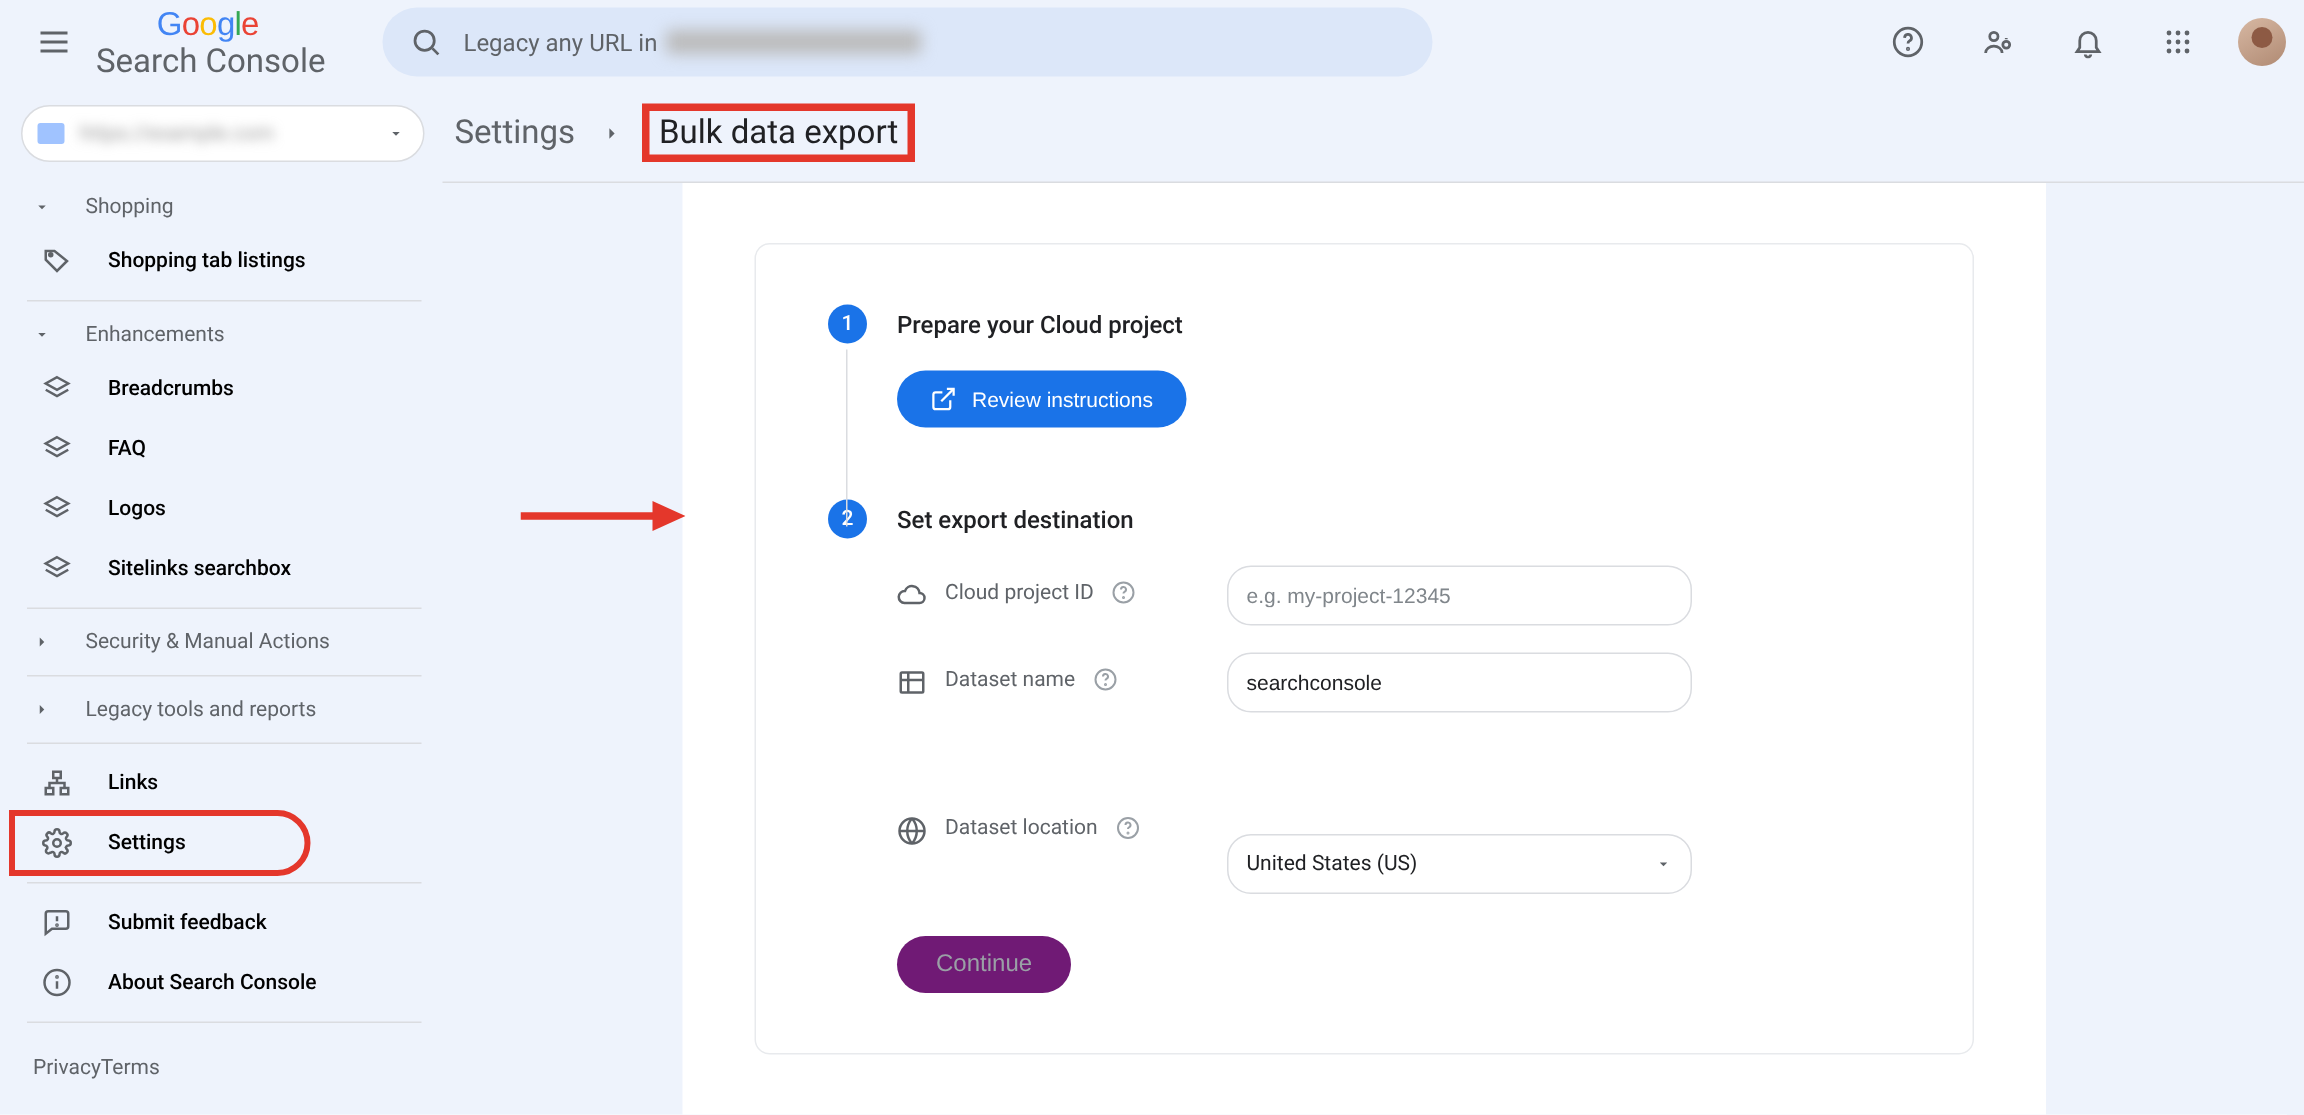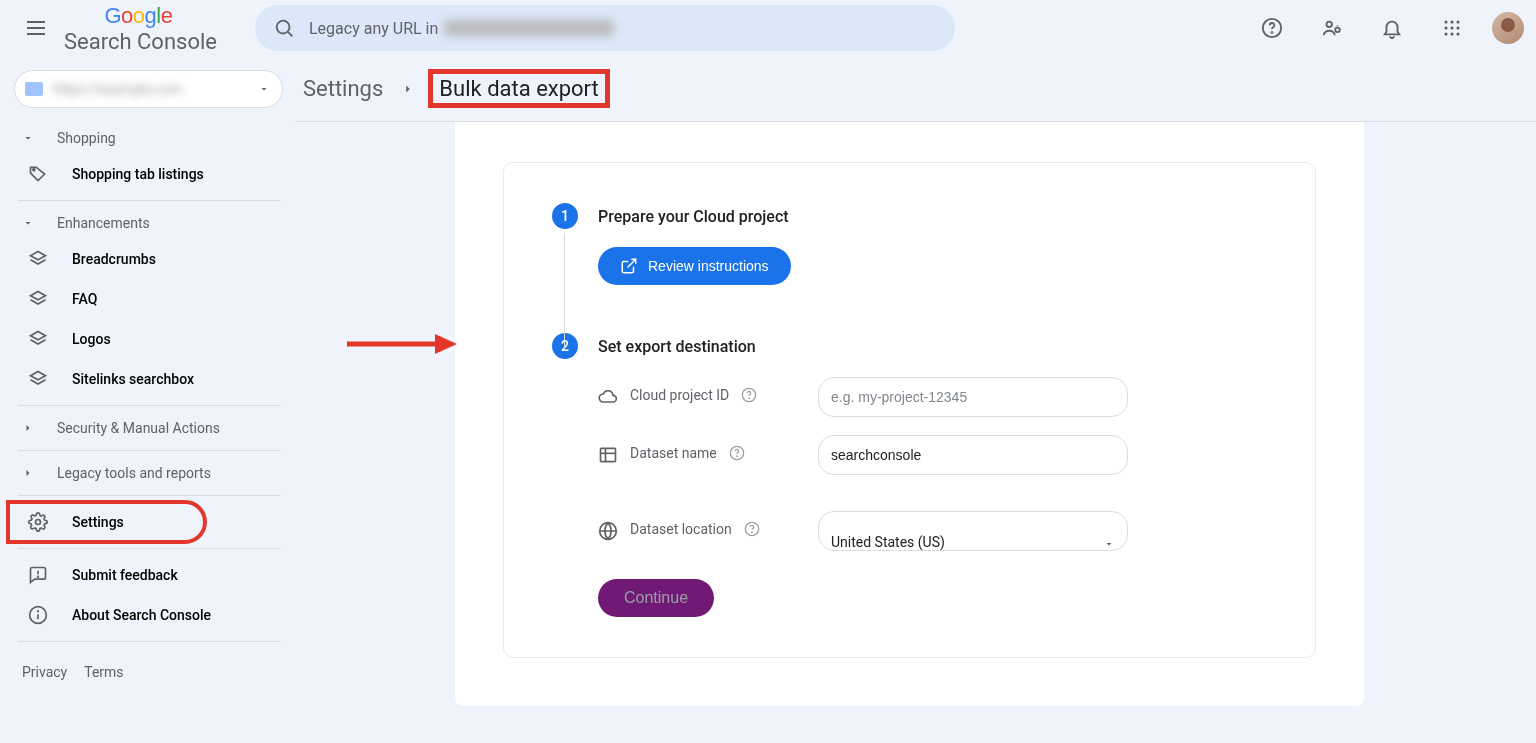--- a/index.html
+++ b/index.html
@@ -91,21 +91,21 @@
 .nav-item {
   display: flex; align-items: center; gap: 24px;
   padding: 10px 14px 10px 20px;
   color: #000000; font-size: 14px; font-weight: 500;
   cursor: pointer;
   border-radius: 0 20px 20px 0;
 }
 .nav-item svg { color: #5f6368; flex-shrink: 0; }
 .divider { height: 1px; background: #dadce0; margin: 6px 14px 6px 10px; }
 .highlight-red { outline: 4px solid #e4372b; outline-offset: -2px; }
-.footer-links { display: flex; gap: 17px; padding: 16px 14px 0 14px; color: #5f6368; font-size: 14px; }
+.footer-links { display: flex; gap: 0; padding: 16px 14px 0 14px; color: #5f6368; font-size: 14px; }
 .content { flex: 1; background: #eef3fc; display: flex; flex-direction: column; }
 .breadcrumb-bar {
   display: flex; align-items: center; gap: 18px;
   padding: 18px 8px 18px 8px;
   font-size: 22px; color: #5f6368;
   border-bottom: 1px solid #dadce0;
 }
 .breadcrumb-current {
   color: #202124;
   outline: 5px solid #e4372b;
@@ -155,21 +155,21 @@
 .form-label-area { display: flex; gap: 12px; width: 220px; color: #5f6368; }
 .form-label { font-size: 14px; }
 .help-icon { color: #9aa0a6; }
 .text-input, .select-input {
   width: 310px; height: 40px;
   border: 1px solid #dadce0; border-radius: 16px;
   padding: 0 12px; font-size: 14px;
   background: #fff; color: #202124;
 }
 .text-input::placeholder { color: #80868b; }
-.select-input { display: flex; align-items: flex-end; justify-content: space-between; cursor: pointer; }
+.select-input { display: flex; align-items: center; justify-content: space-between; cursor: pointer; margin-top: 45px; }
 .continue-btn {
   margin-left: 46px; margin-top: 28px;
   background: #701a75; color: #9aa0a6;
   border: none; border-radius: 20px;
   padding: 10px 26px; font-size: 16px; font-weight: 500;
   cursor: not-allowed;
 }
 .red-arrow {
   position: absolute;
   left: -108px;
@@ -312,20 +312,29 @@
     <div class="divider"></div>
 
     <div class="section-header">
       <svg width="12" height="12" viewBox="0 0 24 24" fill="#5f6368">
           <path d="M9 6l6 6-6 6z"></path>
         </svg>
       <span>Legacy tools and reports</span>
     </div>
     <div class="divider"></div>
 
+    <div class="nav-item">
+      <svg width="20" height="20" viewBox="0 0 24 24" fill="none" stroke="currentColor" stroke-width="2">
+          <rect x="9" y="3" width="6" height="5"></rect>
+          <rect x="3" y="16" width="6" height="5"></rect>
+          <rect x="15" y="16" width="6" height="5"></rect>
+          <path d="M12 8v4M12 12H6v4M12 12h6v4"></path>
+        </svg>
+      <span>Links</span>
+    </div>
     <div class="nav-item highlight-red" style="margin-right:90px;">
       <svg width="20" height="20" viewBox="0 0 24 24" fill="none" stroke="currentColor" stroke-width="2">
           <circle cx="12" cy="12" r="3"></circle>
           <path d="M19.4 15a1.7 1.7 0 0 0 .34 1.87l.06.06a2 2 0 1 1-2.83 2.83l-.06-.06a1.7 1.7 0 0 0-1.87-.34 1.7 1.7 0 0 0-1 1.56V21a2 2 0 1 1-4 0v-.09a1.7 1.7 0 0 0-1-1.56 1.7 1.7 0 0 0-1.87.34l-.6.06a2 2 0 1 1-2.83-2.83l.06-.06a1.7 1.7 0 0 0 .34-1.87 1.7 1.7 0 0 0-1.56-1H3a2 2 0 1 1 0-4h.09a1.7 1.7 0 0 0 1.56-1 1.7 1.7 0 0 0-.34-1.87l-.06-.06a2 2 0 1 1 2.83-2.83l.06.06a1.7 1.7 0 0 0 1.87.34H9a1.7 1.7 0 0 0 1-1.56V3a2 2 0 1 1 4 0v.09a1.7 1.7 0 0 0 1 1.56 1.7 1.7 0 0 0 1.87-.34l.06-.06a2 2 0 1 1 2.83 2.83l-.06.06a1.7 1.7 0 0 0-.34 1.87V9a1.7 1.7 0 0 0 1.56 1H21a2 2 0 1 1 0 4h-.09a1.7 1.7 0 0 0-1.56 1z"></path>
         </svg>
       <span>Settings</span>
     </div>
     <div class="divider"></div>
 
     <div class="nav-item">

